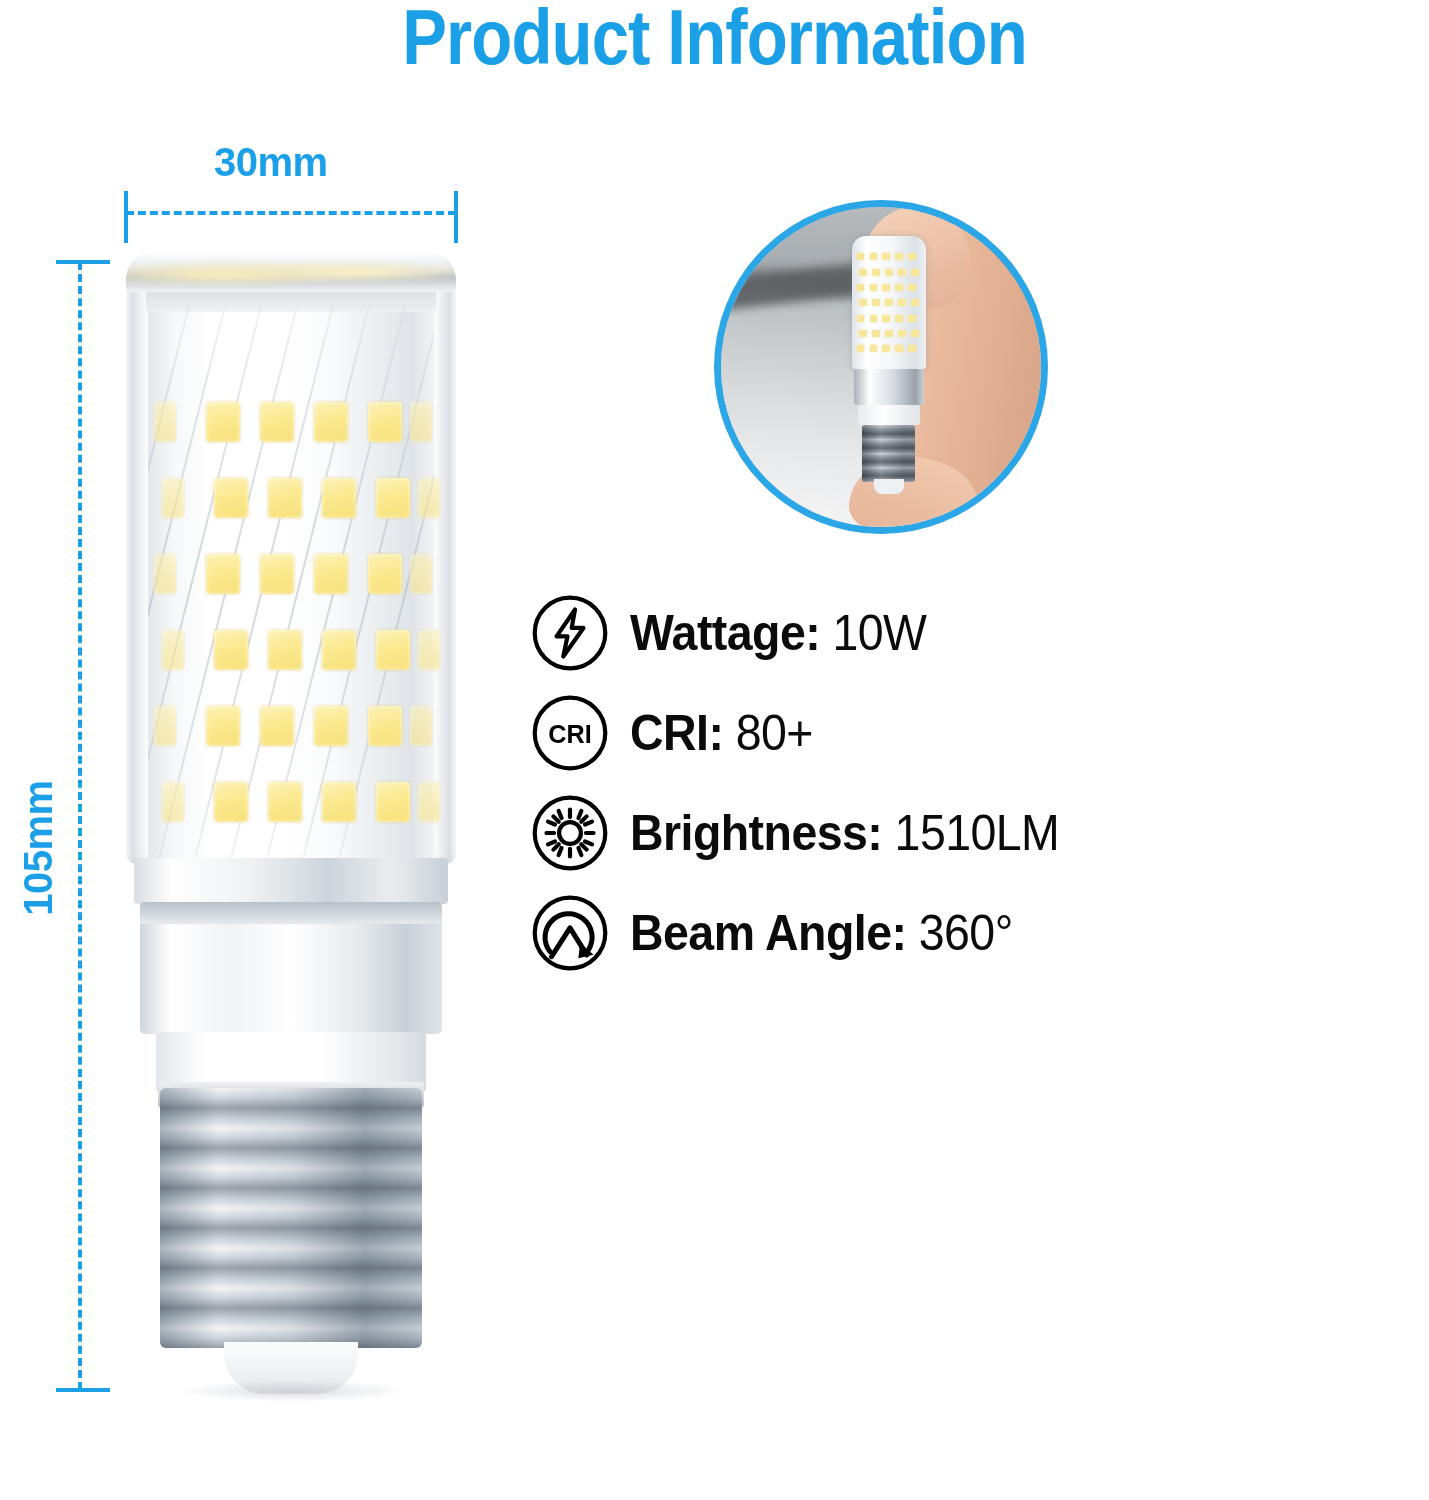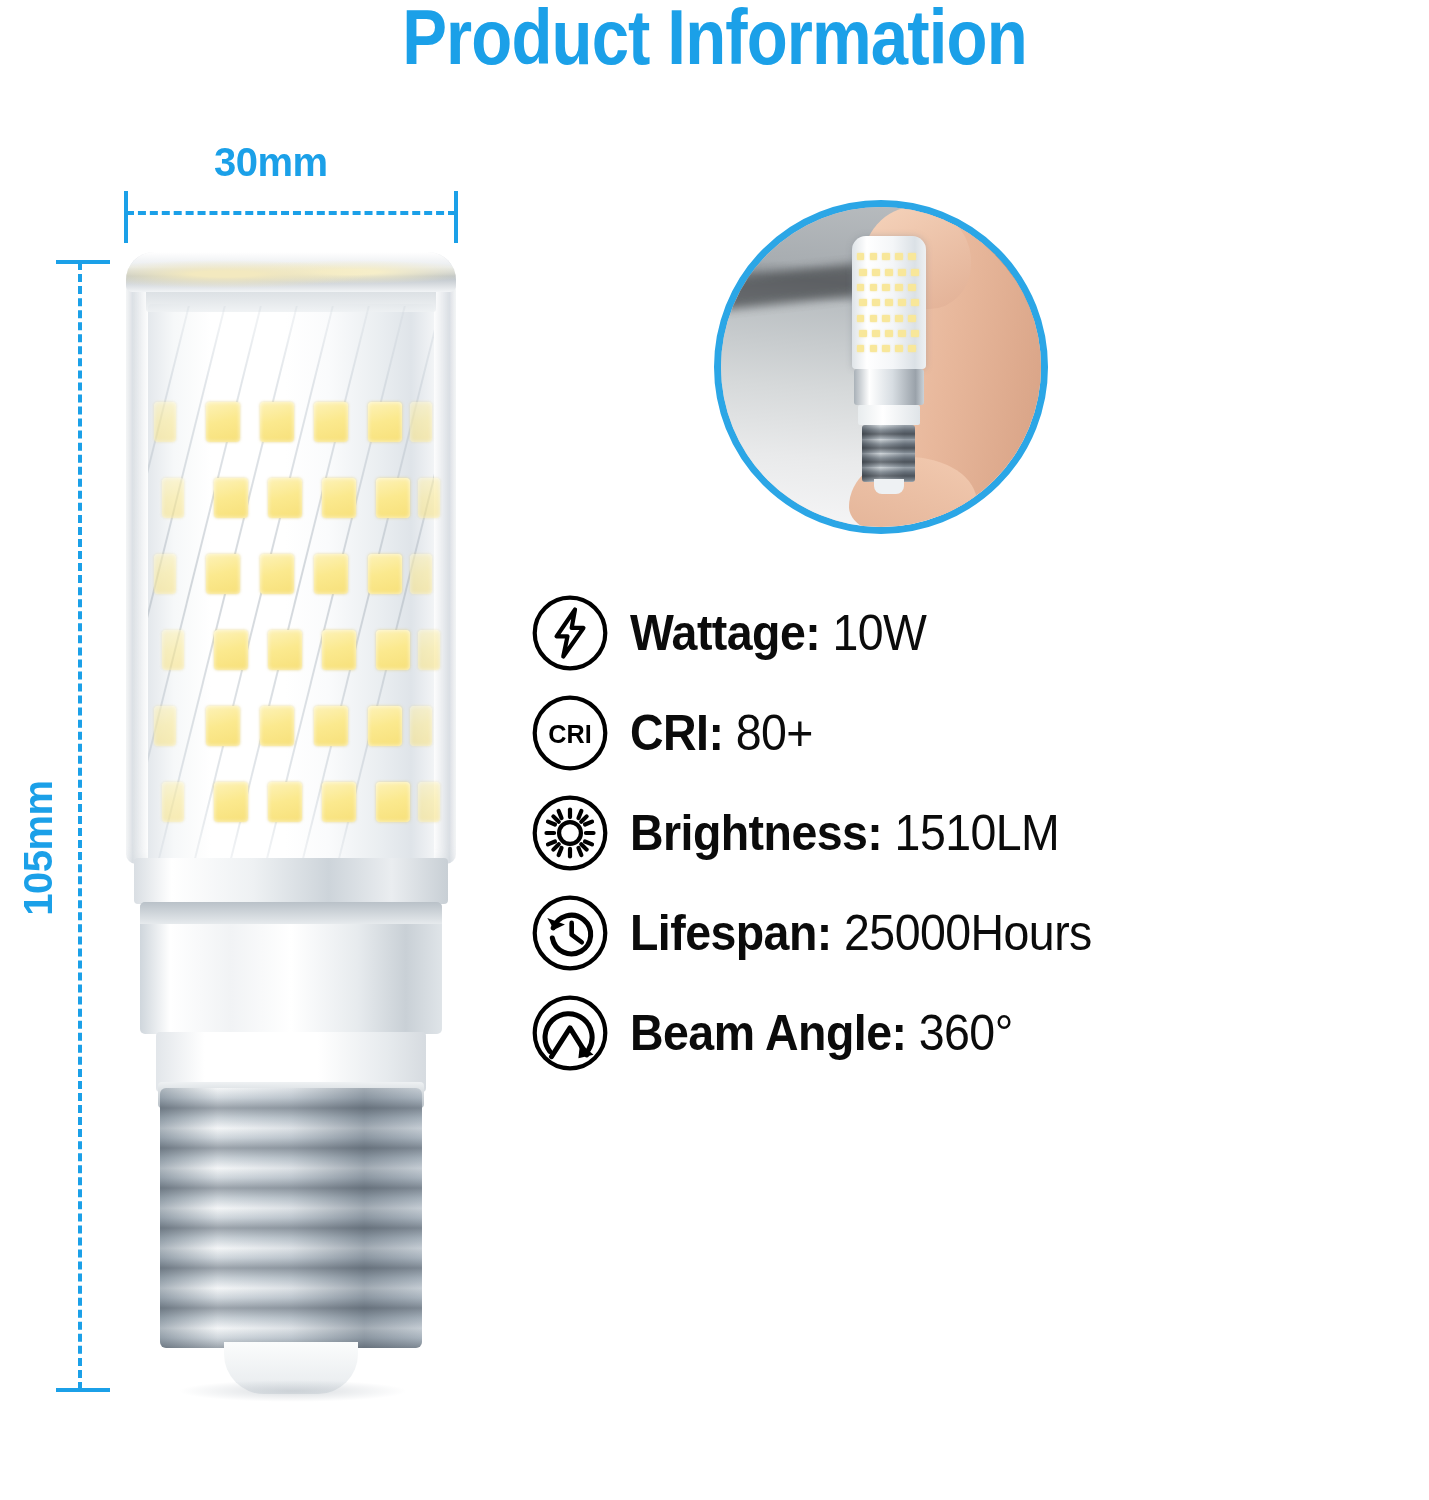--- a/index.html
+++ b/index.html
@@ -555,31 +555,20 @@
               <path d="M67.9 39.9 l8.3 -3.4"></path>
             </g>
           </svg>
         </div>
         <div class="spec-text"><span class="spec-label">Brightness:</span><span class="spec-value"> 1510LM</span></div>
       </div>
       <div class="spec-row">
         <div class="spec-icon">
           <svg viewBox="0 0 100 100">
             <circle cx="50" cy="50" r="42" fill="none" stroke="#000" stroke-width="5"></circle>
-            <path d="M30 44 a23 23 0 1 1 -1 12" fill="none" stroke="#000" stroke-width="6" stroke-linecap="round"></path>
-            <path d="M23 32 L31 46 L44 40 Z" fill="#000"></path>
-            <path d="M52 38 v14 l12 9" fill="none" stroke="#000" stroke-width="5.5" stroke-linecap="round" stroke-linejoin="round"></path>
-          </svg>
-        </div>
-        <div class="spec-text"><span class="spec-label">Lifespan:</span><span class="spec-value"> 25000Hours</span></div>
-      </div>
-      <div class="spec-row">
-        <div class="spec-icon">
-          <svg viewBox="0 0 100 100">
-            <circle cx="50" cy="50" r="42" fill="none" stroke="#000" stroke-width="5"></circle>
             <path d="M26 72 A28 28 0 1 1 72 70" fill="none" stroke="#000" stroke-width="6" stroke-linecap="round"></path>
             <path d="M62 62 L78 76 L60 80 Z" fill="#000"></path>
             <path d="M28 78 L50 44 L70 76" fill="none" stroke="#000" stroke-width="6" stroke-linejoin="round" stroke-linecap="round"></path>
           </svg>
         </div>
         <div class="spec-text"><span class="spec-label">Beam Angle:</span><span class="spec-value"> 360°</span></div>
       </div>
     </div>
 
 </div>

